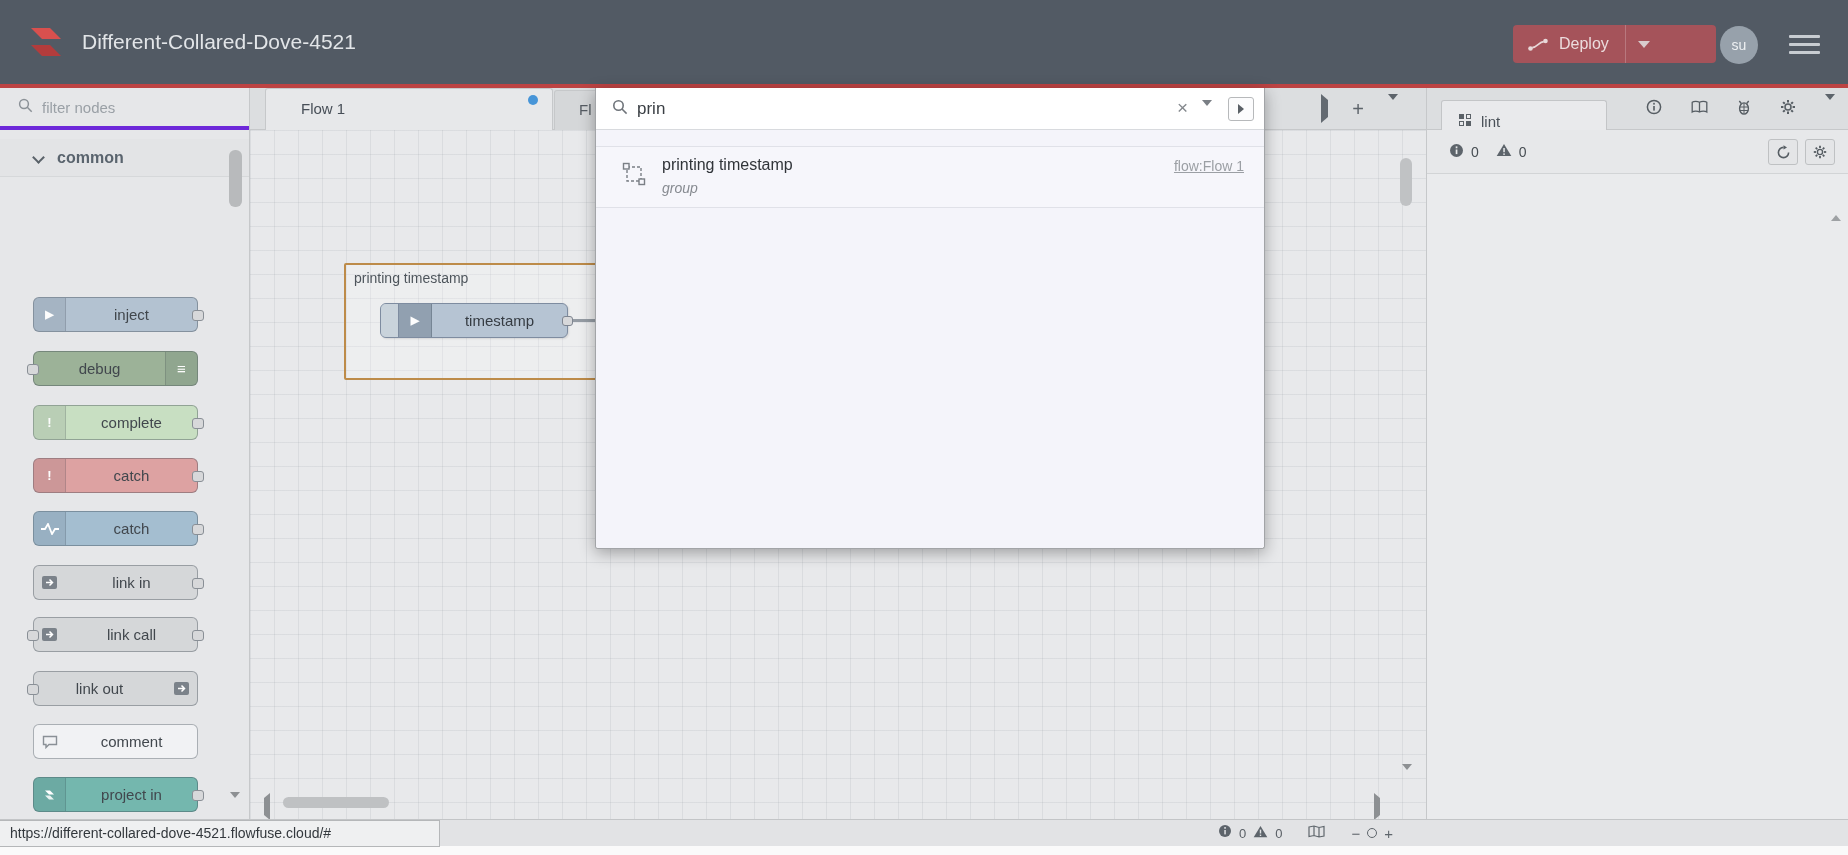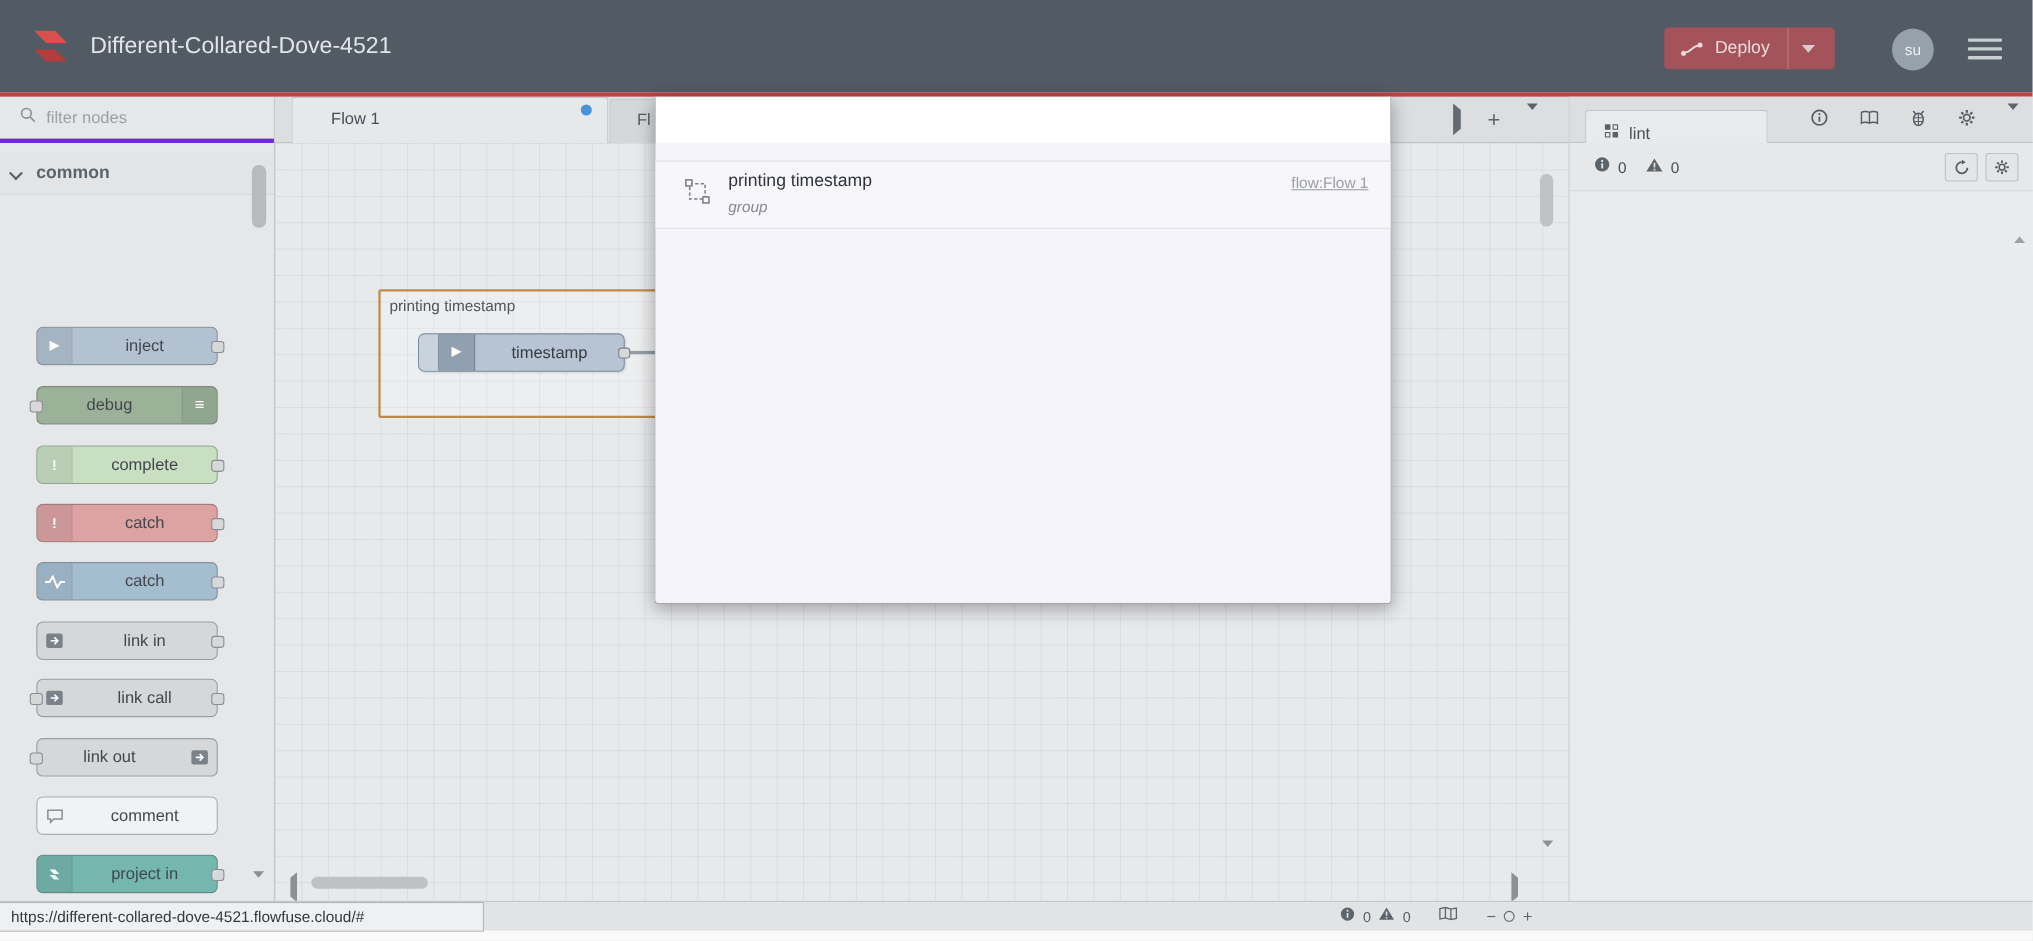--- a/index.html
+++ b/index.html
@@ -4,21 +4,21 @@
 <style>
   * { margin:0; padding:0; box-sizing:border-box; }
   body { font-family:"Liberation Sans", sans-serif; background:#fff; }
   .app { position:relative; width:1848px; height:855px; overflow:hidden; background:#e8e9eb; }
 
   
   .header { position:absolute; left:0; top:0; width:1848px; height:84px; background:#525a64; }
   .redline { position:absolute; left:0; top:84px; width:1848px; height:4px; background:#bd4343; }
   .logo { position:absolute; left:24px; top:21px; width:44px; height:44px; }
   .app-title { position:absolute; left:82px; top:0; height:84px; line-height:84px; font-size:21px; color:#e2e5e8; }
-  .deploy-btn { position:absolute; left:1513px; top:25px; width:155px; height:38px; background:#a5535a; border-radius:4px; display:flex; align-items:center; cursor:pointer; }
+  .deploy-btn { position:absolute; left:1513px; top:25px; width:203px; height:38px; background:#a5535a; border-radius:4px; display:flex; align-items:center; cursor:pointer; }
   .deploy-icon { margin-left:14px; display:flex; }
   .deploy-label { margin-left:10px; font-size:16px; color:#ecdcdd; font-weight:500; }
   .deploy-sep { margin-left:16px; width:1px; height:38px; background:rgba(255,255,255,0.22); }
   .deploy-caret { width:36px; display:flex; justify-content:center; }
   .avatar { position:absolute; left:1720px; top:26px; width:38px; height:38px; border-radius:50%; background:#97a1ab; color:#eef1f3; font-size:14px; display:flex; align-items:center; justify-content:center; }
   .hamburger { position:absolute; left:1789px; top:35px; width:31px; height:15px; cursor:pointer; }
   .hamburger span { display:block; height:3px; background:#c8cdd2; margin-bottom:5px; border-radius:1px; }
 
   
   .tri-down  { width:0; height:0; border-left:6px solid transparent; border-right:6px solid transparent; border-top:7px solid #d9cccd; }
@@ -28,21 +28,21 @@
   .tri-right { width:0; height:0; border-top:6px solid transparent; border-bottom:6px solid transparent; border-left:7px solid #636a71; }
   .tri-right.sm { border-top-width:5px; border-bottom-width:5px; border-left-width:6px; border-left-color:#5a6066; }
   .tri-left  { width:0; height:0; border-top:5px solid transparent; border-bottom:5px solid transparent; border-right:6px solid #8d9093; }
   .chev-down { width:9px; height:9px; border-left:2px solid #5a6269; border-bottom:2px solid #5a6269; transform:rotate(-45deg); }
 
   
   .palette { position:absolute; left:0; top:88px; width:250px; height:731px; background:#e6e7e9; border-right:1px solid #c6c8ca; overflow:hidden; }
   .filter-row { position:absolute; left:0; top:0; width:250px; height:42px; border-bottom:4px solid #6d28d9; display:flex; align-items:center; padding-left:18px; }
   .filter-input { margin-left:9px; width:180px; border:none; outline:none; background:transparent; font-size:15px; color:#5a6066; font-family:"Liberation Sans", sans-serif; }
   .filter-input::placeholder { color:#9aa0a6; }
-  .pal-category { position:absolute; left:0; top:51px; width:250px; height:38px; background:#e3e4e6; border-bottom:1px solid #d6d8da; display:flex; align-items:center; padding-left:10px; cursor:pointer; }
+  .pal-category { position:absolute; left:0; top:51px; width:250px; height:38px; background:#e3e4e6; border-bottom:1px solid #d6d8da; display:flex; align-items:center; padding-left:34px; cursor:pointer; }
   .pal-cat-label { margin-left:14px; font-size:16px; font-weight:bold; color:#5a646e; }
   .pill { position:absolute; left:33px; width:165px; height:35px; border:1px solid rgba(55,65,75,0.38); border-radius:6px; display:flex; align-items:stretch; cursor:grab; }
   .picon { width:32px; display:flex; align-items:center; justify-content:center; background:rgba(30,40,50,0.09); flex:none; }
   .picon.left  { border-right:1px solid rgba(30,40,50,0.16); border-radius:5px 0 0 5px; }
   .picon.right { border-left:1px solid rgba(30,40,50,0.16); border-radius:0 5px 5px 0; }
   .picon.no-bg { background:transparent; border-color:transparent; }
   .g-white { color:#fdfdfd; font-weight:bold; font-size:13px; line-height:1; }
   .plabel { flex:1; display:flex; align-items:center; justify-content:center; font-size:15px; color:#41474d; }
   .port { position:absolute; top:12px; width:12px; height:11px; background:#d7d8da; border:1px solid #898f96; border-radius:3px; }
   .port.pr { right:-7px; }
@@ -414,20 +414,34 @@
         </span>
       </div>
     </div>
 
     <div class="sb-panel">
       <span class="sb-scroll-up"><span class="tri-up" style="border-bottom-color:#9ea1a4"></span></span>
     </div>
   </div>
 
   <div class="search-dialog">
+    <div class="search-row">
+      <span>
+        <svg width="16" height="16">
+            <circle cx="6.5" cy="6.5" r="4.7" fill="none" stroke="#6f747a" stroke-width="1.6"></circle>
+            <line x1="10" y1="10" x2="14.6" y2="14.6" stroke="#6f747a" stroke-width="1.6"></line>
+          </svg>
+      </span>
+      <input class="search-input" value="prin" style="">
+      <span class="search-close">×</span>
+      <span class="search-caret"><span class="tri-down sm"></span></span>
+      <span class="search-sidebtn">
+          <span class="tri-right sm"></span>
+        </span>
+    </div>
     <div class="search-results">
       <div class="result-item">
         <span class="result-icon">
           <svg width="24" height="24" viewBox="0 0 24 24">
               <rect x="5" y="5" width="14" height="14" fill="none" stroke="#7a7f85" stroke-width="1.4" stroke-dasharray="3 2"></rect>
               <rect x="1.5" y="1.5" width="5.5" height="5.5" fill="#f6f6fb" stroke="#7a7f85" stroke-width="1.4"></rect>
               <rect x="17" y="17" width="5.5" height="5.5" fill="#f6f6fb" stroke="#7a7f85" stroke-width="1.4"></rect>
             </svg>
         </span>
         <span class="result-title">printing timestamp</span>

